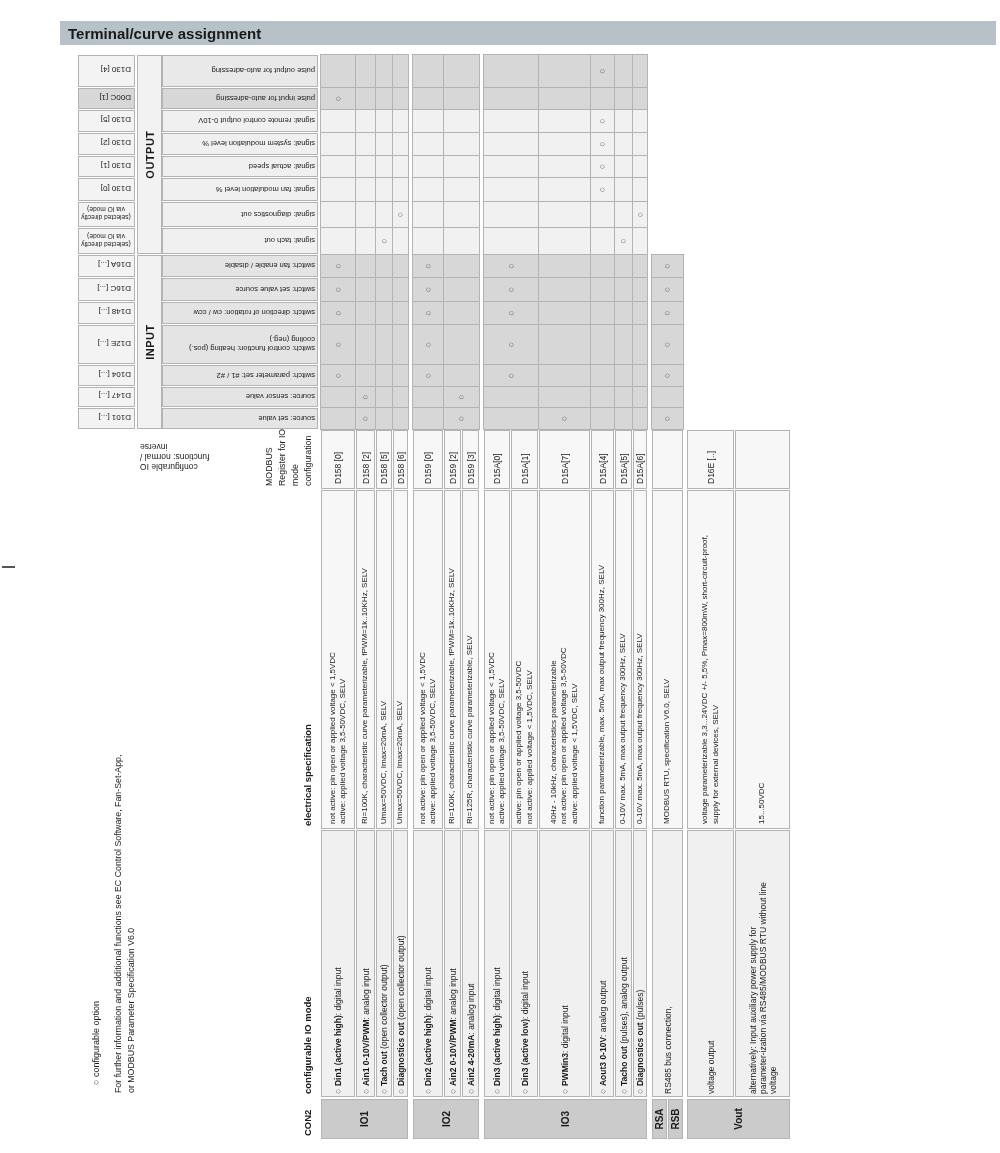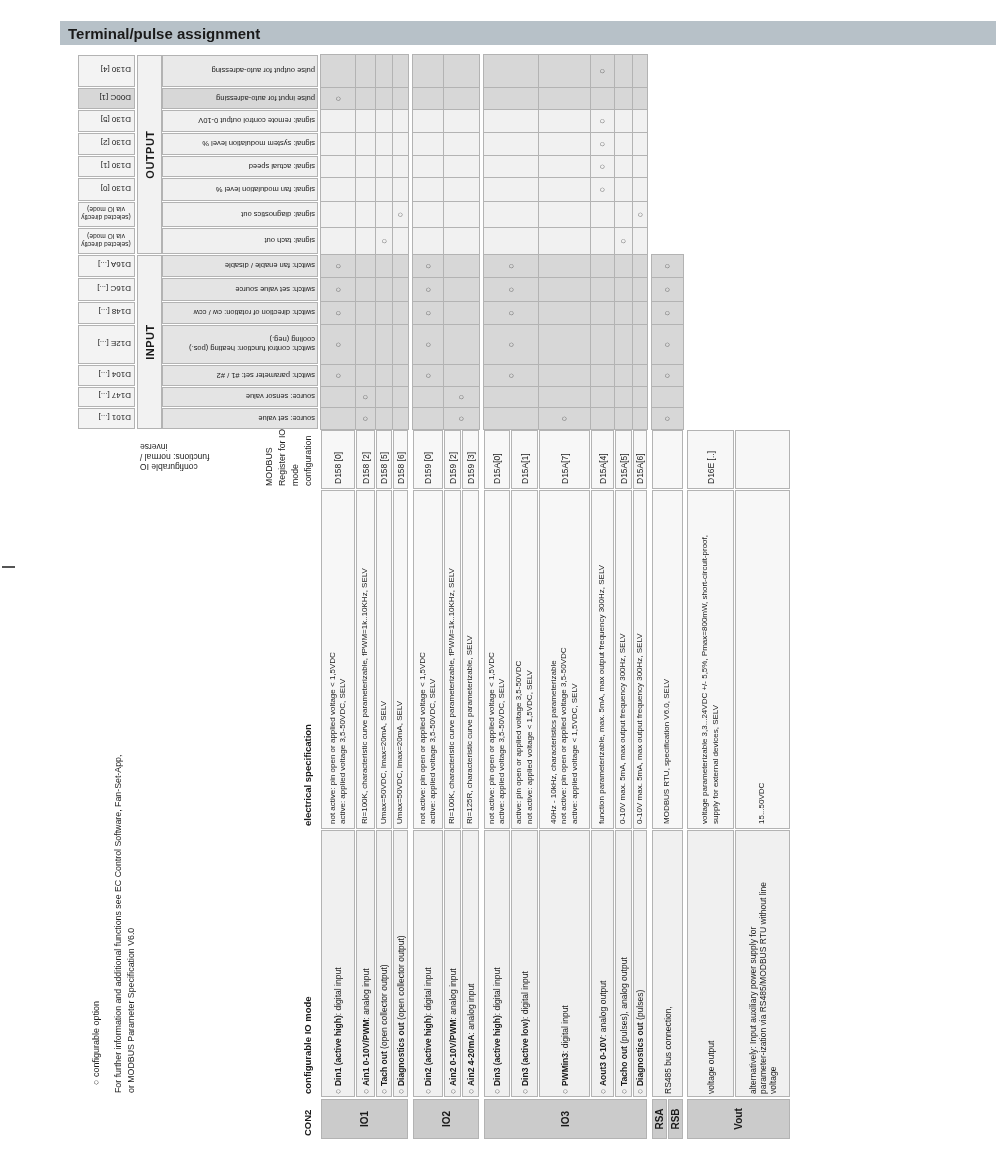--- a/index.html
+++ b/index.html
@@ -18,21 +18,21 @@
   .vin{position:absolute;top:0;transform-origin:0 0;white-space:nowrap;}
   .mark{font-size:9px;color:#555;line-height:1;}
   .modecontent{font-size:8.5px;white-space:nowrap;line-height:10px;}
   .speccontent{font-size:8px;white-space:nowrap;line-height:10.5px;}
   .note{position:absolute;white-space:nowrap;}
 </style>
 </head>
 <body>
 
 <div id="page">
-  <div id="title-bar" style="background: rgb(183, 193, 200);">Terminal/pulse assignment</div>
+  <div id="title-bar" style="background: rgb(183, 193, 200);">Terminal/curve assignment</div>
   <div id="fold-dash"></div>
 
   <div id="land">
 
     <div class="note" id="legend-note" style="left:55px;top:13px;font-size:9px;">
       <span>○</span>
       <span>configurable option</span>
     </div>
     <div class="note" id="info-note" style="left:47px;top:34px;font-size:8.8px;line-height:13px;">
       <div>For further information and additional functions see EC Control Software, Fan-Set-App,</div>

